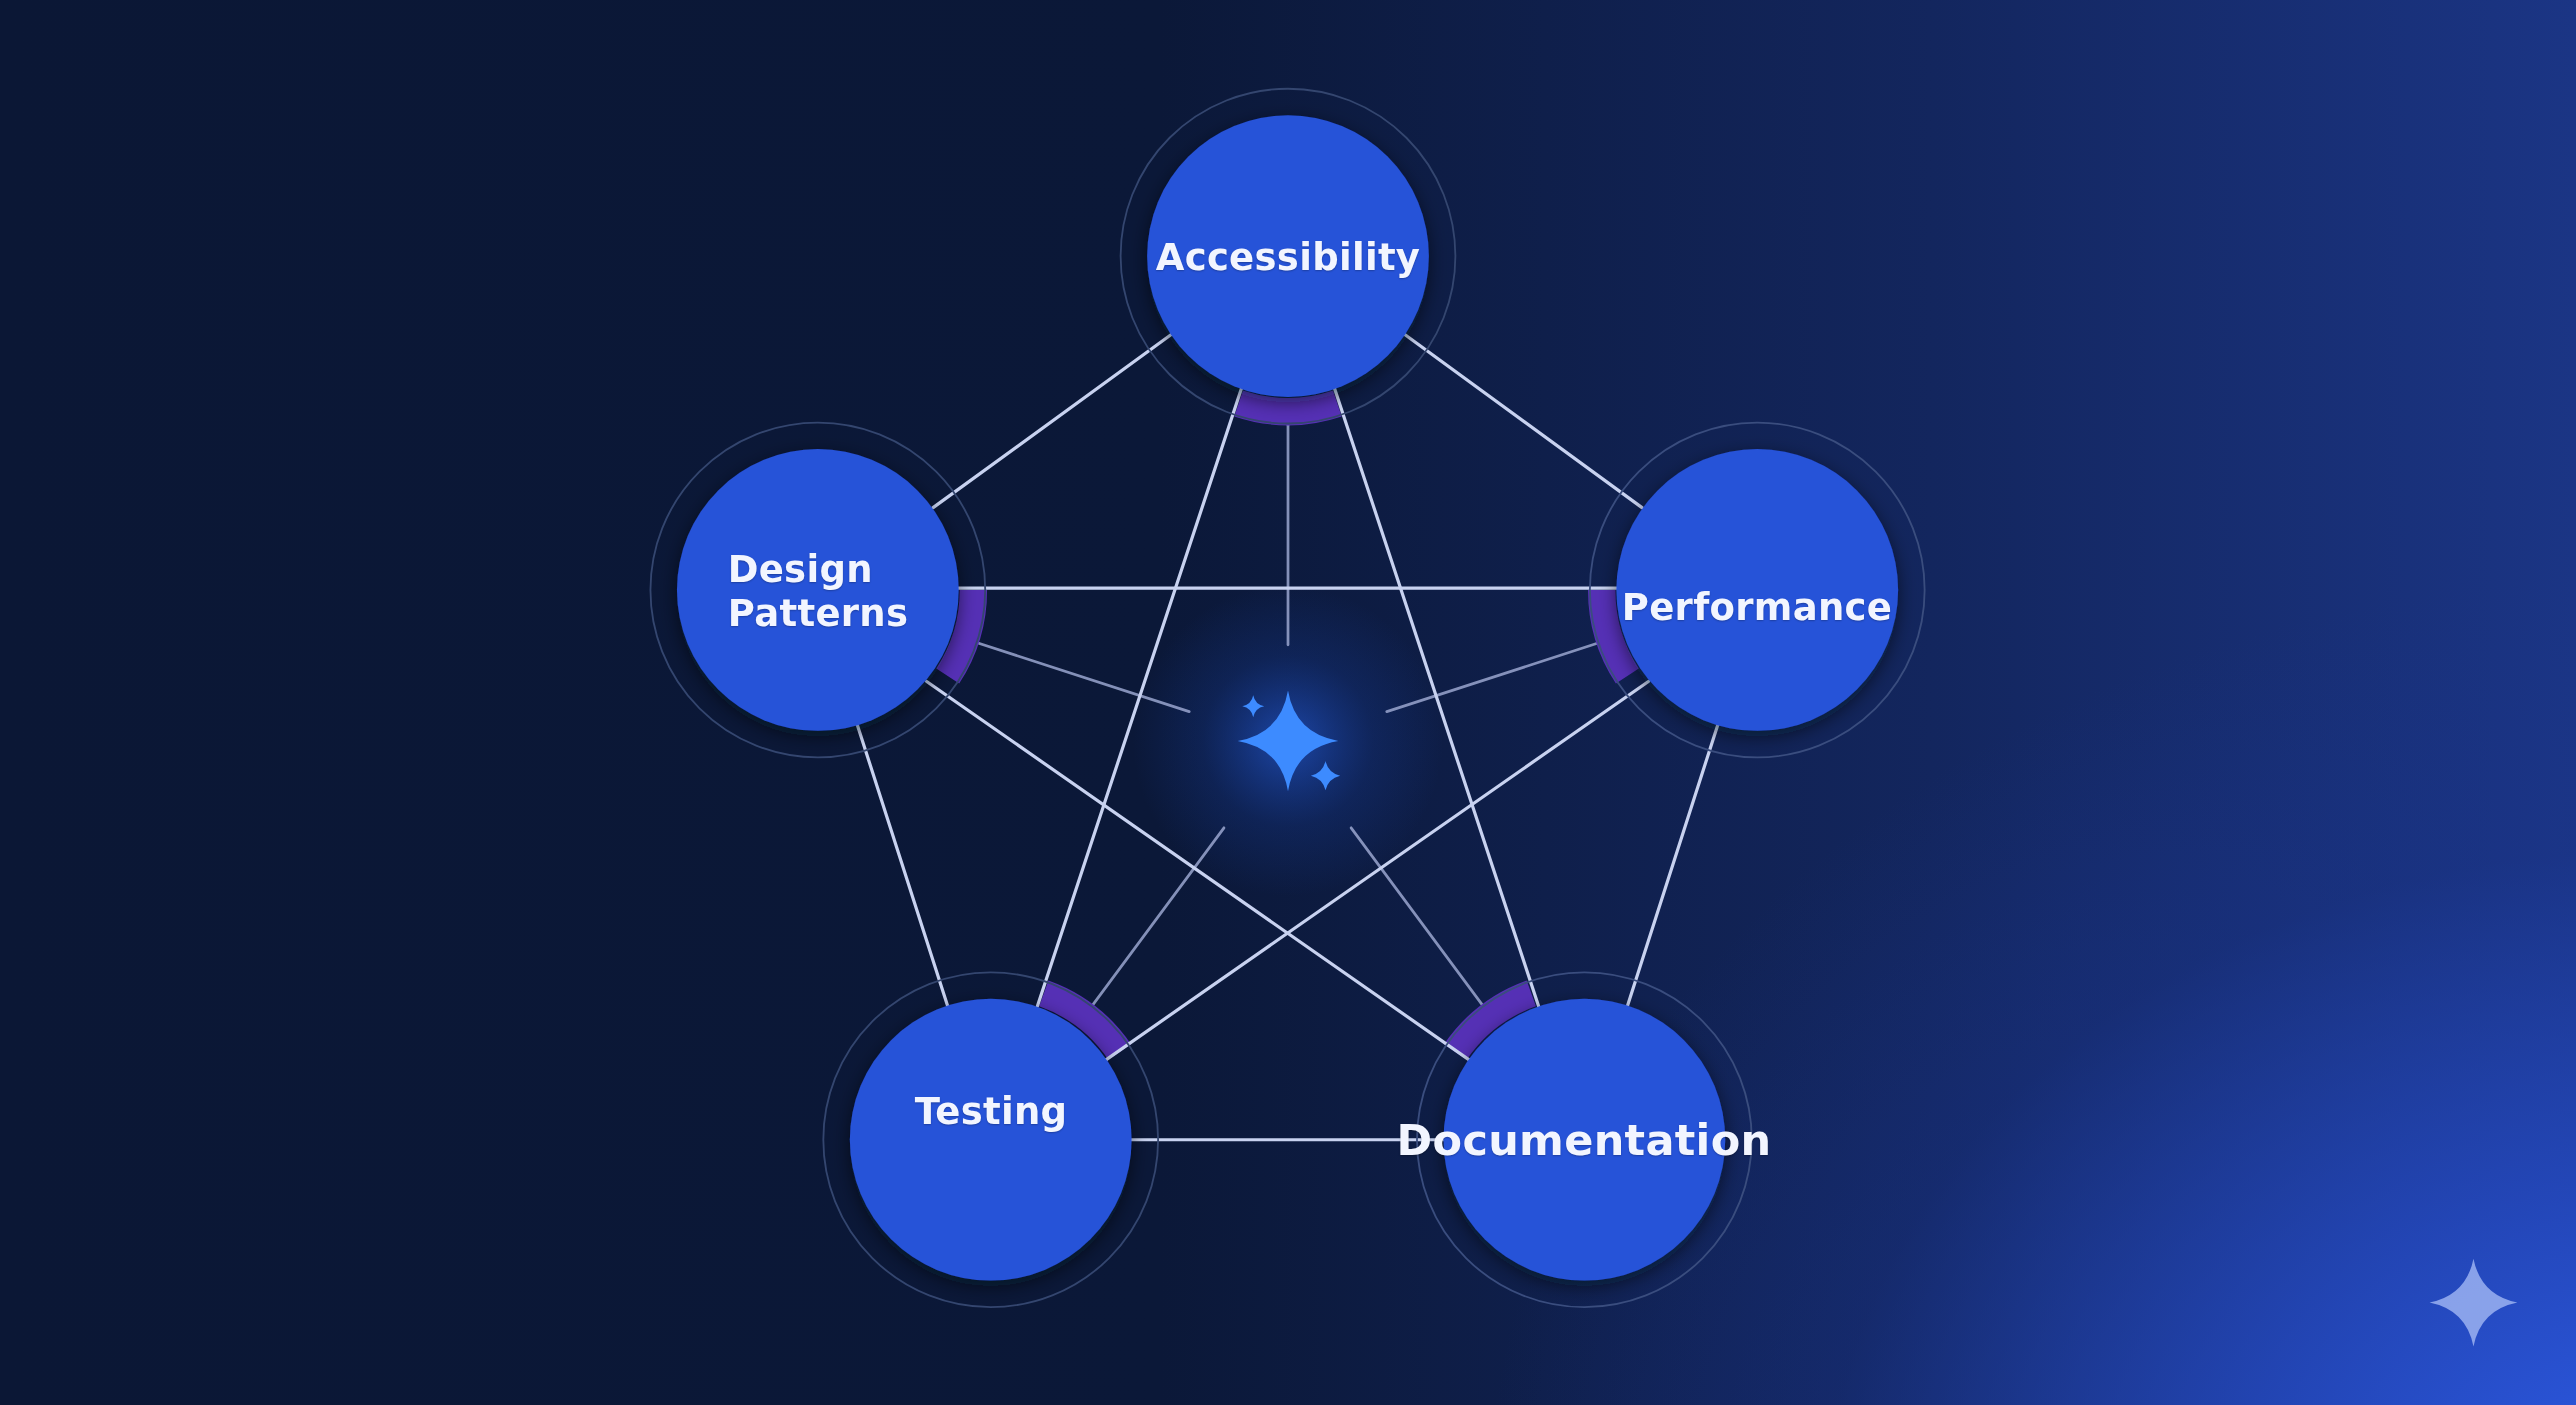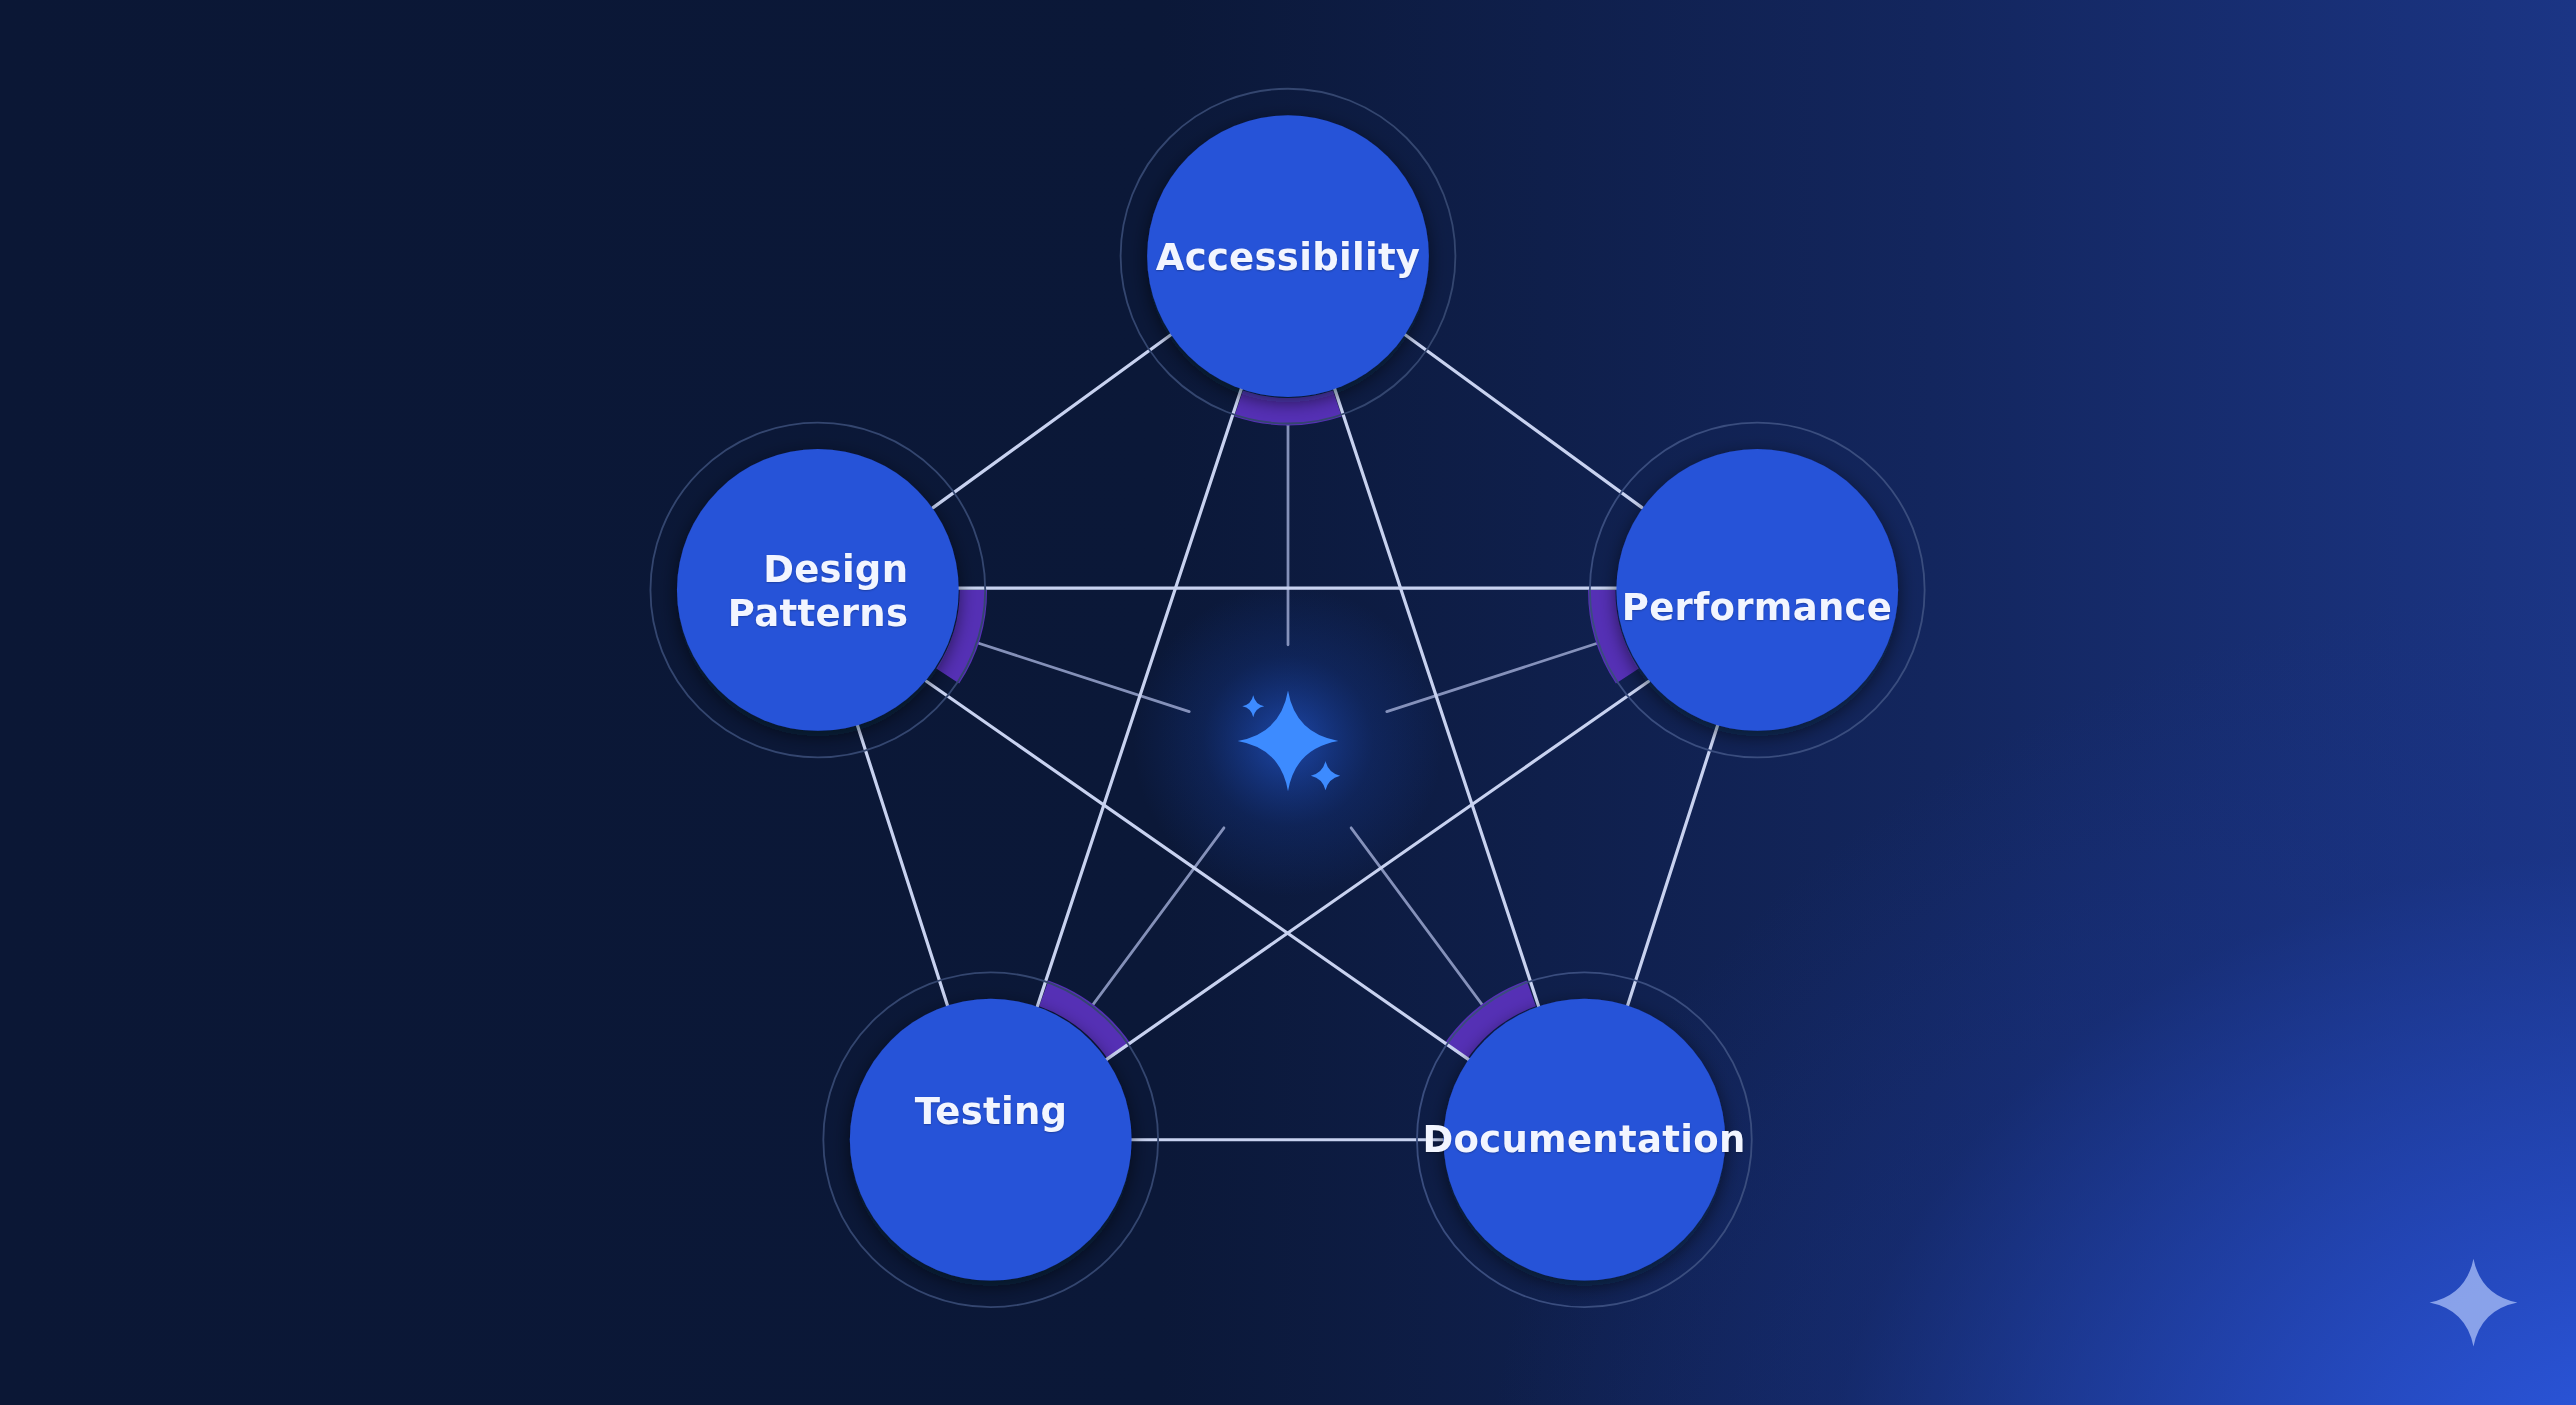--- a/index.html
+++ b/index.html
@@ -9,21 +9,21 @@
     font-family: "DejaVu Sans", "Liberation Sans", sans-serif;
   }
   .bg {
     position: absolute; inset: 0;
     background:
       radial-gradient(ellipse 1372px 1098px at 2653px 1509px, rgba(46,92,235,0.95) 0%, rgba(38,76,200,0.75) 30%, rgba(26,52,140,0.35) 60%, rgba(10,22,51,0) 85%),
       linear-gradient(90deg, #0b1735 0%, #0b1838 45%, #13265e 75%, #1b3585 100%);
   }
   svg.diagram { position: absolute; left: 0; top: 0; }
   .node-label {
-    position: absolute; color: #f2f5ff; font-weight: bold; text-align: right;
+    position: absolute; color: #f2f5ff; font-weight: bold; text-align: left;
     font-size: 37px; line-height: 44px; letter-spacing: 0.3px;
     transform: translate(-50%, -50%); white-space: pre-line;
     text-shadow: 0 0.9px 1.8px rgba(0,0,0,0.25);
   }
 </style>
 </head>
 <body>
 
 <div class="bg"></div>
 
@@ -141,14 +141,14 @@
   <g fill="#8ea6ec" opacity="0.95">
     <path d="M 2704 1376 Q 2712 1416 2752 1424 Q 2712 1432 2704 1472 Q 2696 1432 2656 1424 Q 2696 1416 2704 1376 Z"></path>
   </g>
 </svg>
 
 <div class="node-label" style="left:1288px; top:258px;">Accessibility</div>
 <div class="node-label" style="left:818px; top:592px;">Design
 Patterns</div>
 <div class="node-label" style="left:1757px; top:608px;">Performance</div>
 <div class="node-label" style="left:991px; top:1112px;">Testing</div>
-<div class="node-label" style="left:1584px; top:1140px; font-size:37px;">Documentation</div>
+<div class="node-label" style="left:1584px; top:1140px; font-size:43px;">Documentation</div>
 
 
 </body></html>

